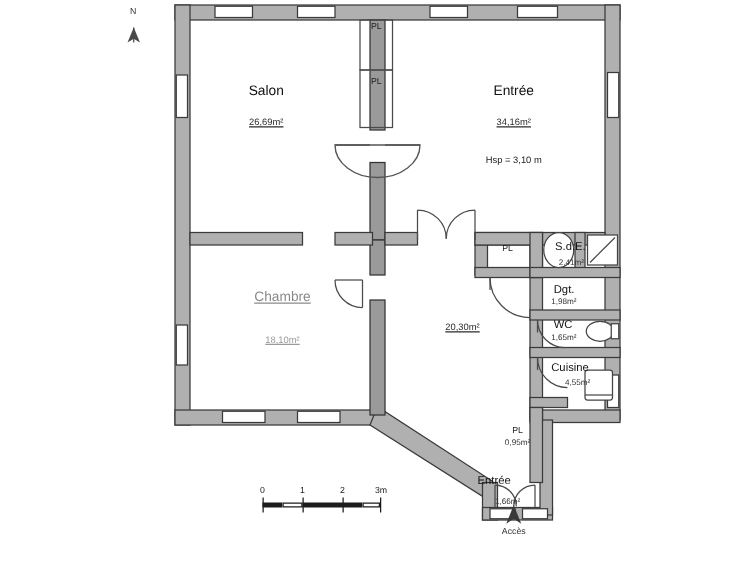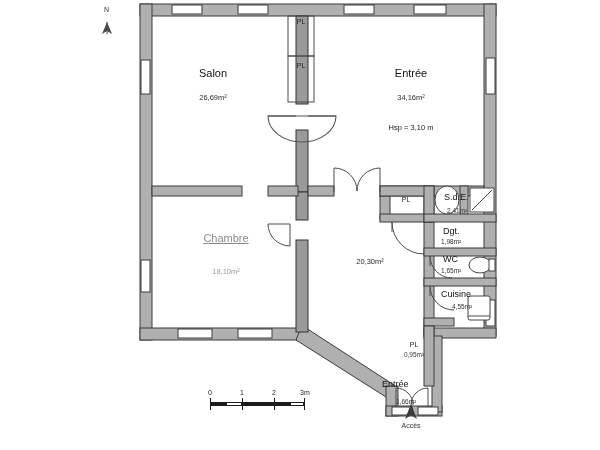--- a/index.html
+++ b/index.html
@@ -32,21 +32,21 @@
   .lbl {
     position: absolute;
     color: #1a1a1a;
     white-space: nowrap;
     font-family: "Liberation Sans", sans-serif;
     line-height: 1.05;
     text-align: center;
   }
   .room-name { font-size: 11px; color: #111111; }
   .room-name.faint { color: #8a8a8a; text-decoration: underline; }
-  .room-area { font-size: 7.5px; color: #2c2c2c; }
+  .room-area { font-size: 7.5px; color: #2c2c2c; text-decoration: underline; }
   .room-area.faint { color: #9a9a9a; margin-top: 11px; }
   .tiny-name { font-size: 9px; color: #111111; }
   .tiny-area { font-size: 6.5px; color: #333333; }
   .pl-lbl { font-size: 7px; color: #222222; }
   .hsp { font-size: 7.5px; color: #222222; }
   .north-n { font-size: 7px; color: #333333; }
   .scale-num { font-size: 7px; color: #222222; }
   .acces-lbl { font-size: 7px; color: #333333; }
   .ctr { transform: translateX(-50%); text-align: left; }
   #scalebar { position: absolute; left: 210px; top: 393px; }

